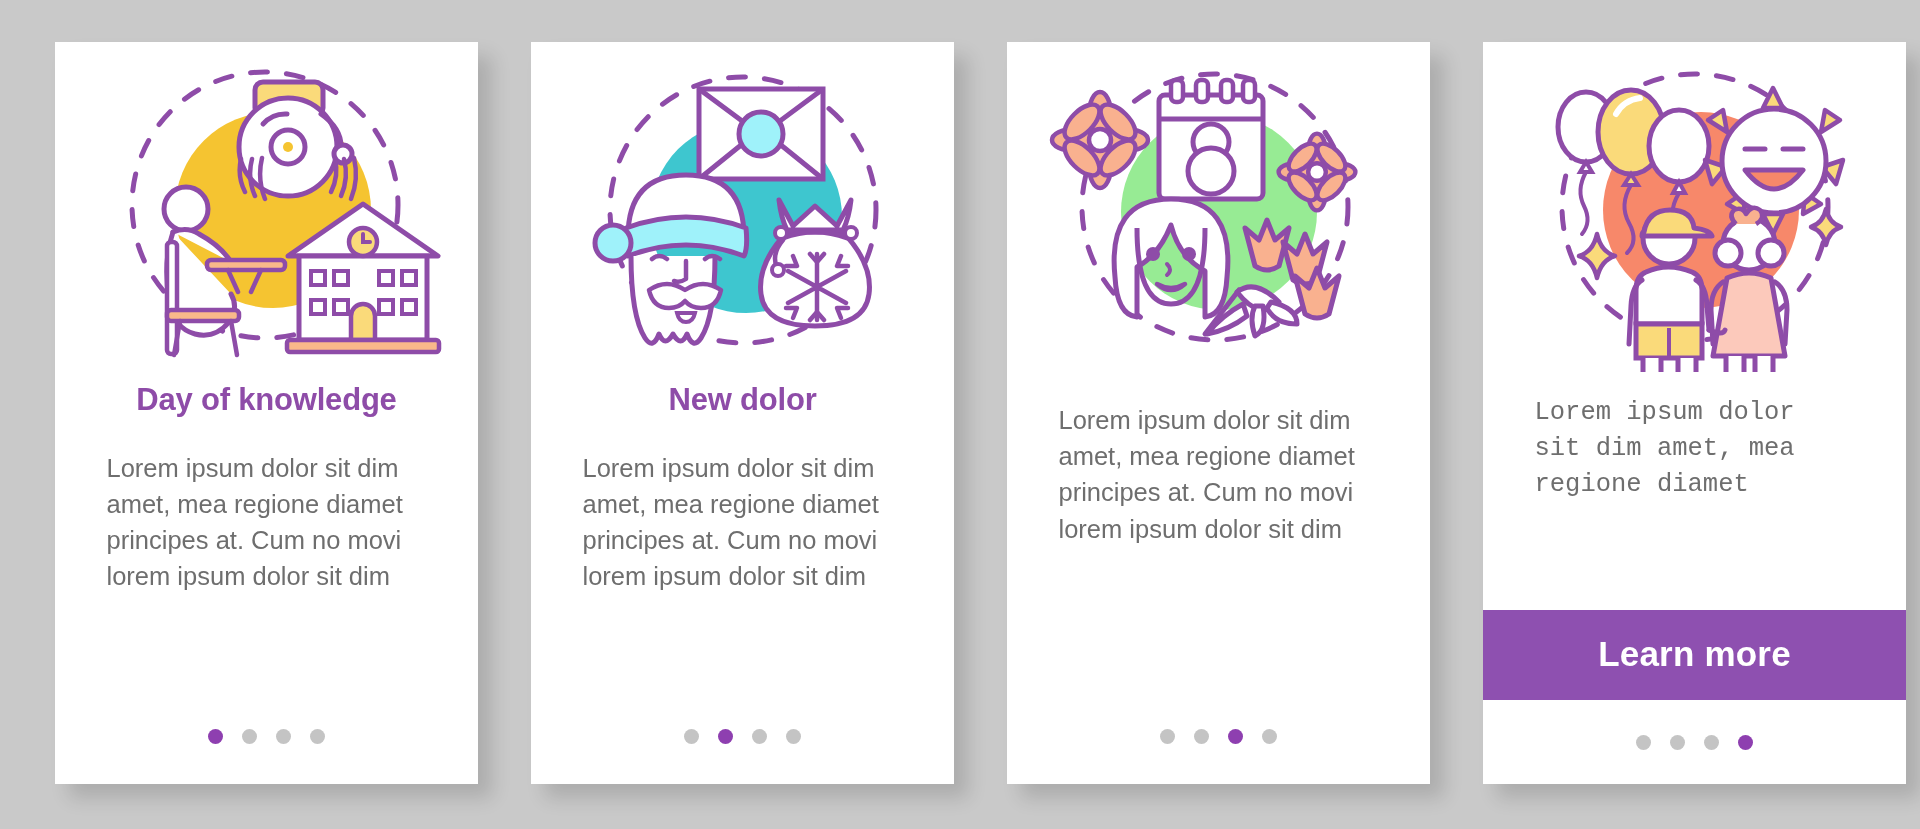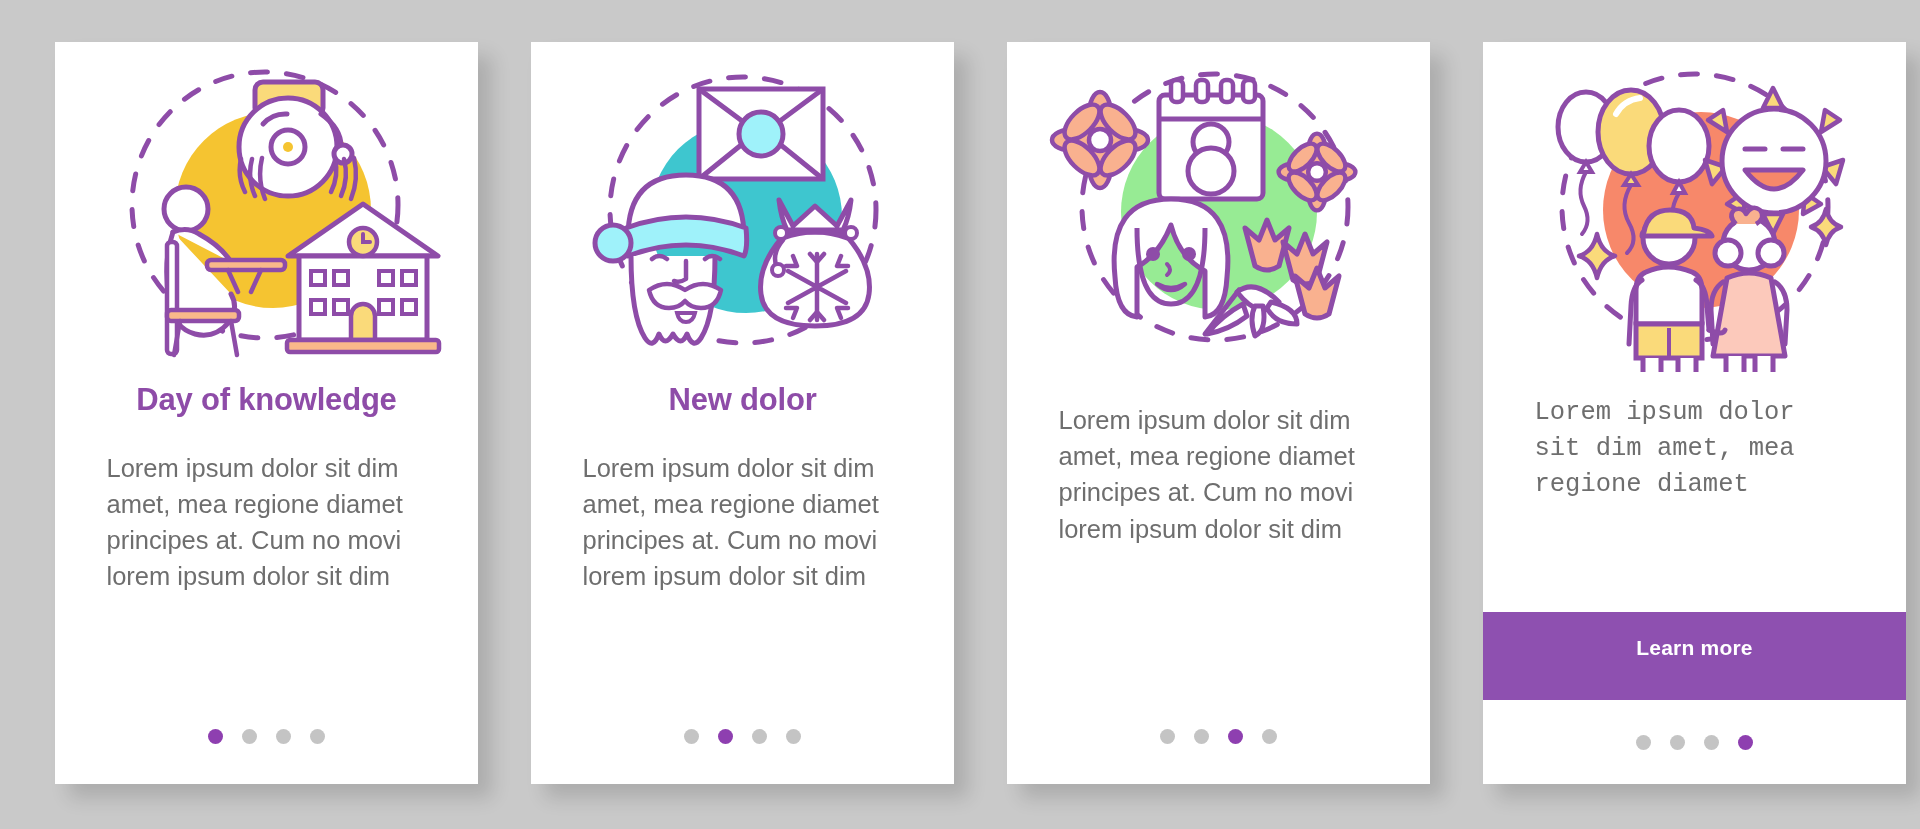--- a/index.html
+++ b/index.html
@@ -52,24 +52,24 @@
     text-align: left;
     padding: 0 40px;
     margin-top: 30px;
     max-width: 400px;
   }
   .spacer { flex: 1 1 auto; }
   .cta {
     width: 100%;
     background: #8e50b0;
     color: #ffffff;
-    font-size: 21px;
+    font-size: 35px;
     font-weight: bold;
     text-align: center;
-    padding: 24px 0 40px;
+    padding: 24px 0 26px;
     border: none;
     cursor: pointer;
     font-family: "Liberation Sans", sans-serif;
     letter-spacing: 0.2px;
   }
   .dots {
     display: flex;
     gap: 19px;
     justify-content: center;
     align-items: center;

